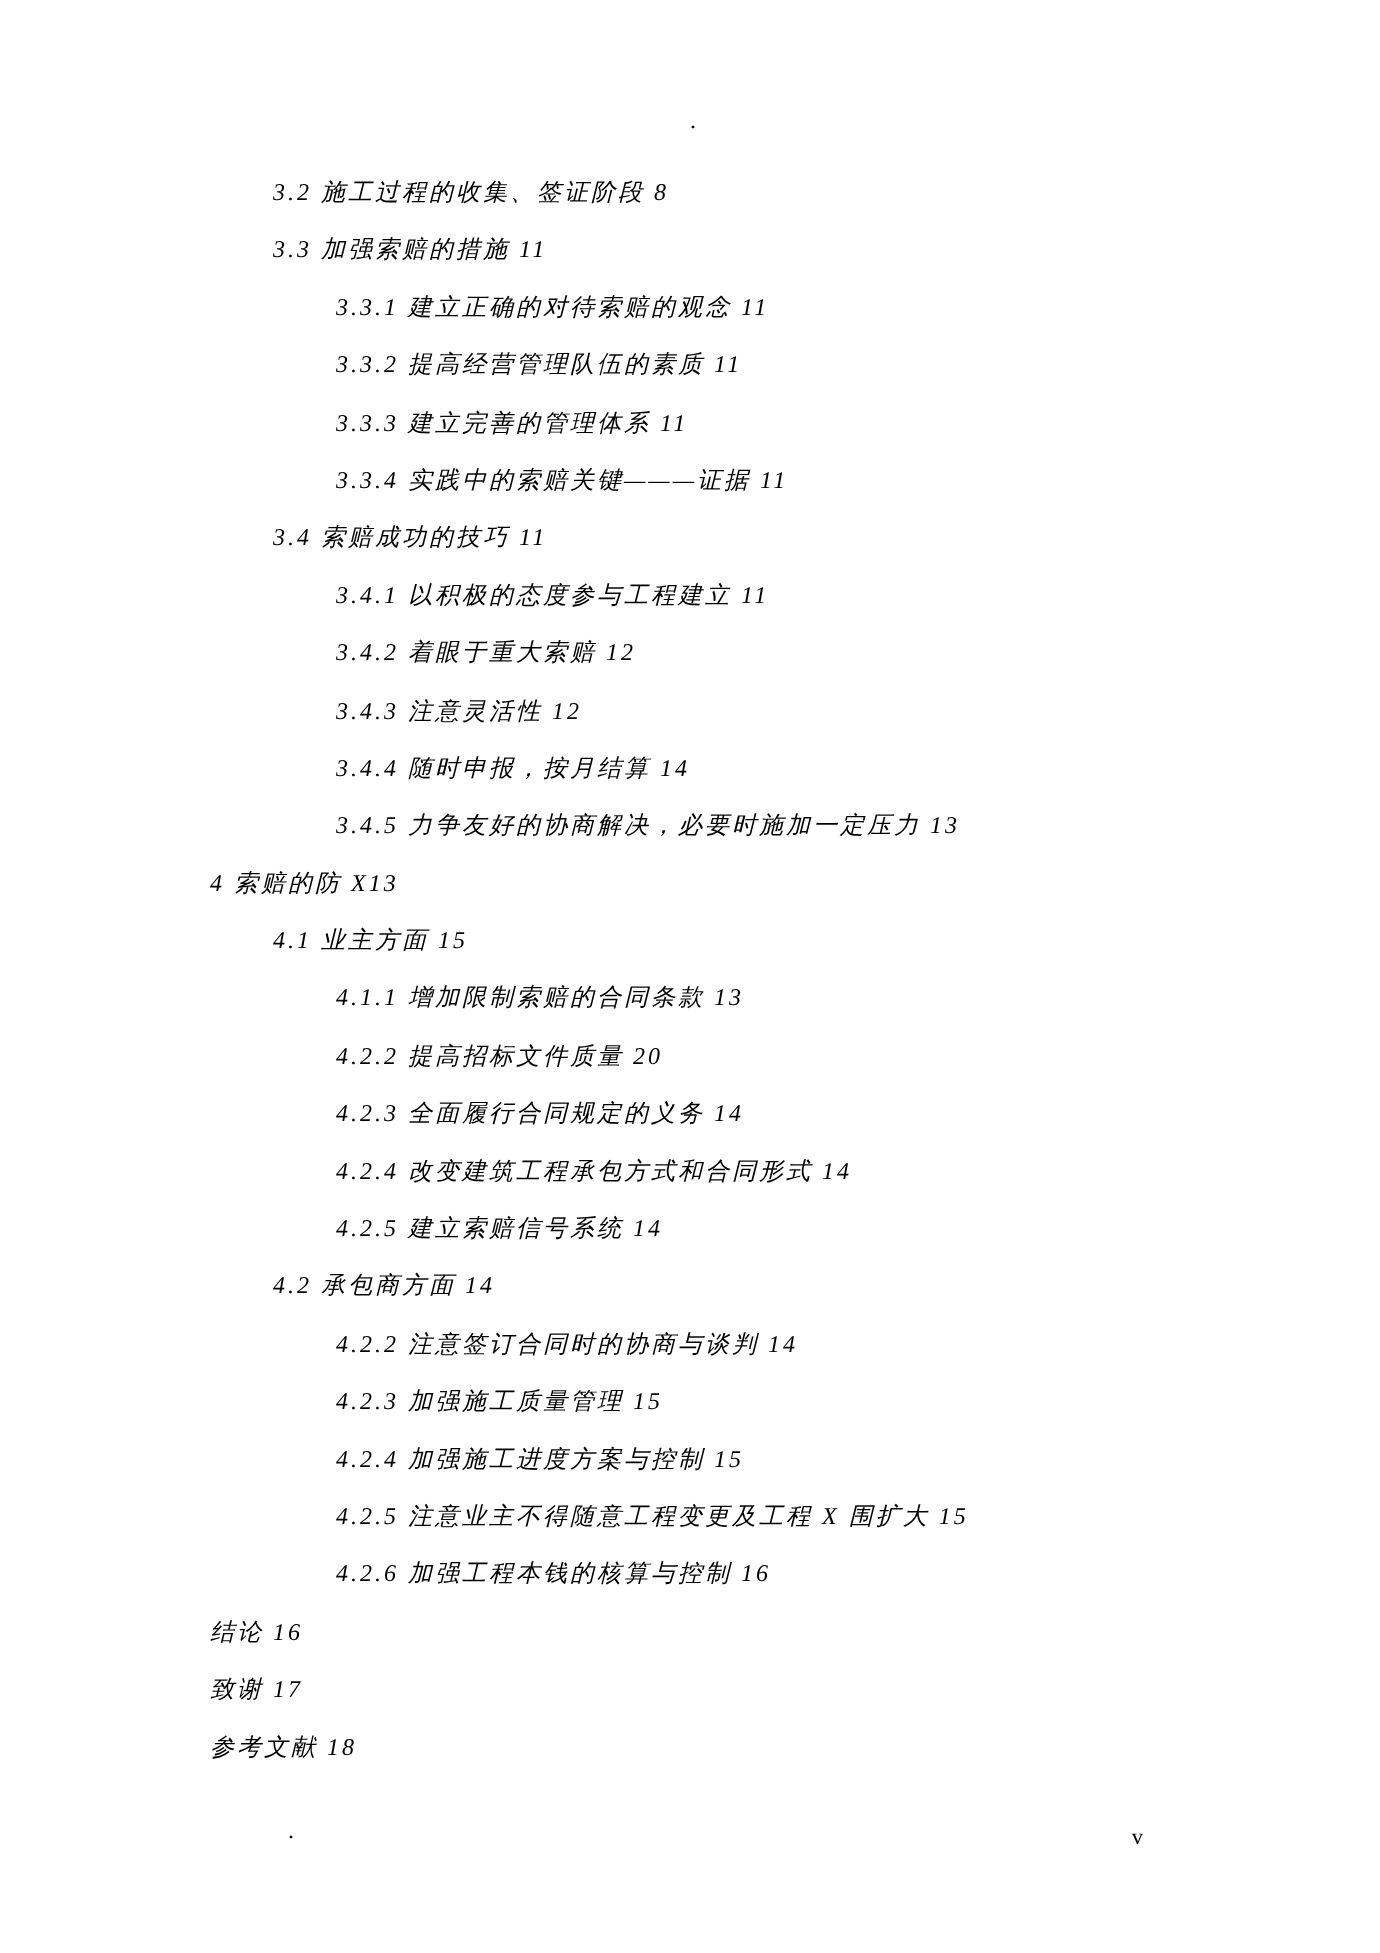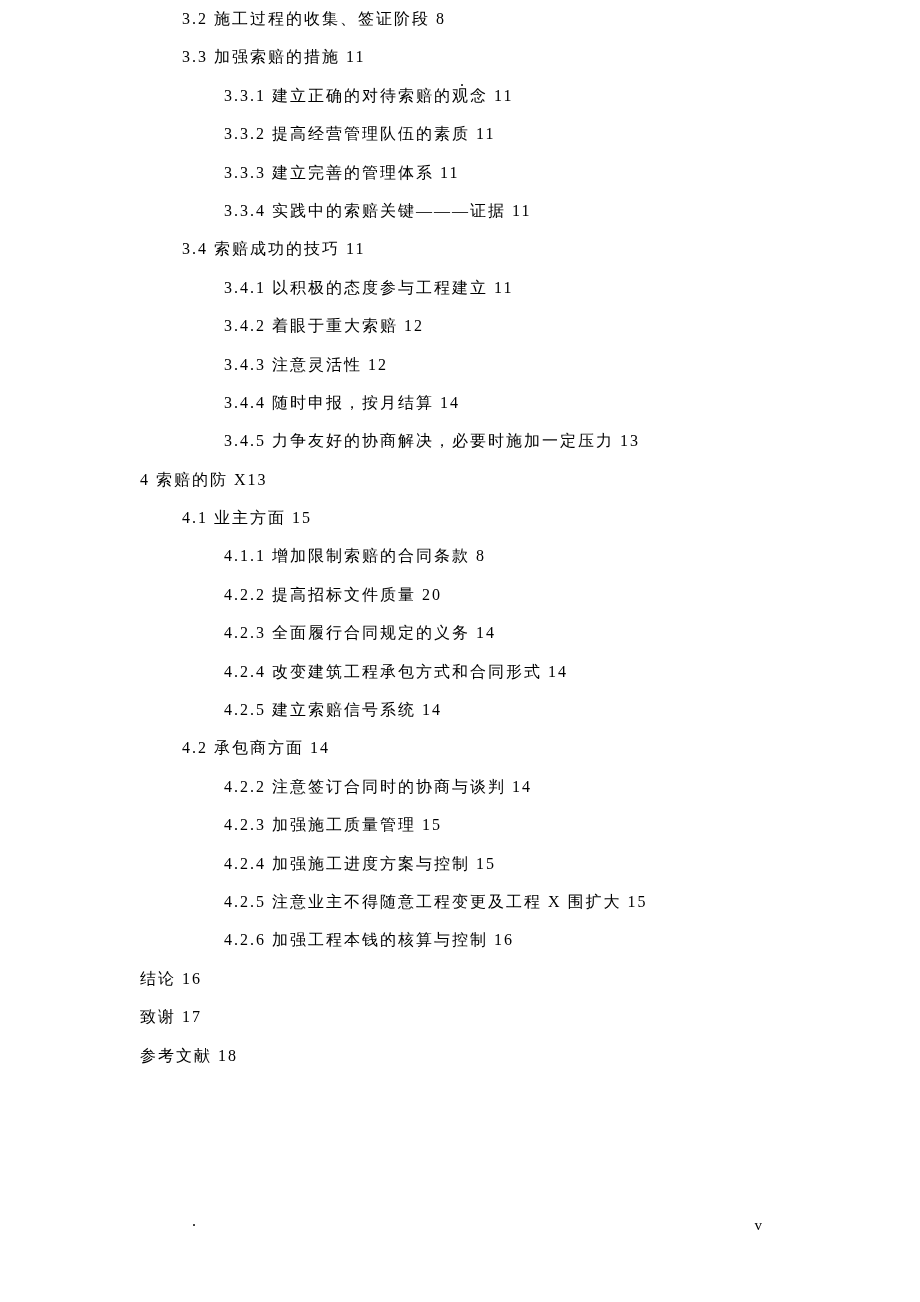--- a/index.html
+++ b/index.html
@@ -10,22 +10,24 @@
     body {
       width: 920px;
       height: 1302px;
       background: #ffffff;
       font-family: "SimSun", "宋体", serif;
       font-size: 16px;
       color: #000000;
       position: relative;
     }
     .page-content {
+      padding-top: 110px;
       padding-left: 140px;
       padding-right: 140px;
+      font-style: italic;
     }
     .toc-line {
       line-height: 2.4;
       letter-spacing: 2px;
       white-space: nowrap;
     }
     .lv0 { margin-left: 0; }
     .lv1 { margin-left: 42px; }
     .lv2 { margin-left: 84px; }
     .dot-top {
@@ -61,21 +63,21 @@
     <div class="toc-line lv2">3.3.3 建立完善的管理体系 11</div>
     <div class="toc-line lv2">3.3.4 实践中的索赔关键———证据 11</div>
     <div class="toc-line lv1">3.4 索赔成功的技巧 11</div>
     <div class="toc-line lv2">3.4.1 以积极的态度参与工程建立 11</div>
     <div class="toc-line lv2">3.4.2 着眼于重大索赔 12</div>
     <div class="toc-line lv2">3.4.3 注意灵活性 12</div>
     <div class="toc-line lv2">3.4.4 随时申报，按月结算 14</div>
     <div class="toc-line lv2">3.4.5 力争友好的协商解决，必要时施加一定压力 13</div>
     <div class="toc-line lv0">4 索赔的防 X13</div>
     <div class="toc-line lv1">4.1 业主方面 15</div>
-    <div class="toc-line lv2">4.1.1 增加限制索赔的合同条款 8</div>
+    <div class="toc-line lv2">4.1.1 增加限制索赔的合同条款 13</div>
     <div class="toc-line lv2">4.2.2 提高招标文件质量 20</div>
     <div class="toc-line lv2">4.2.3 全面履行合同规定的义务 14</div>
     <div class="toc-line lv2">4.2.4 改变建筑工程承包方式和合同形式 14</div>
     <div class="toc-line lv2">4.2.5 建立索赔信号系统 14</div>
     <div class="toc-line lv1">4.2 承包商方面 14</div>
     <div class="toc-line lv2">4.2.2 注意签订合同时的协商与谈判 14</div>
     <div class="toc-line lv2">4.2.3 加强施工质量管理 15</div>
     <div class="toc-line lv2">4.2.4 加强施工进度方案与控制 15</div>
     <div class="toc-line lv2">4.2.5 注意业主不得随意工程变更及工程 X 围扩大 15</div>
     <div class="toc-line lv2">4.2.6 加强工程本钱的核算与控制 16</div>

